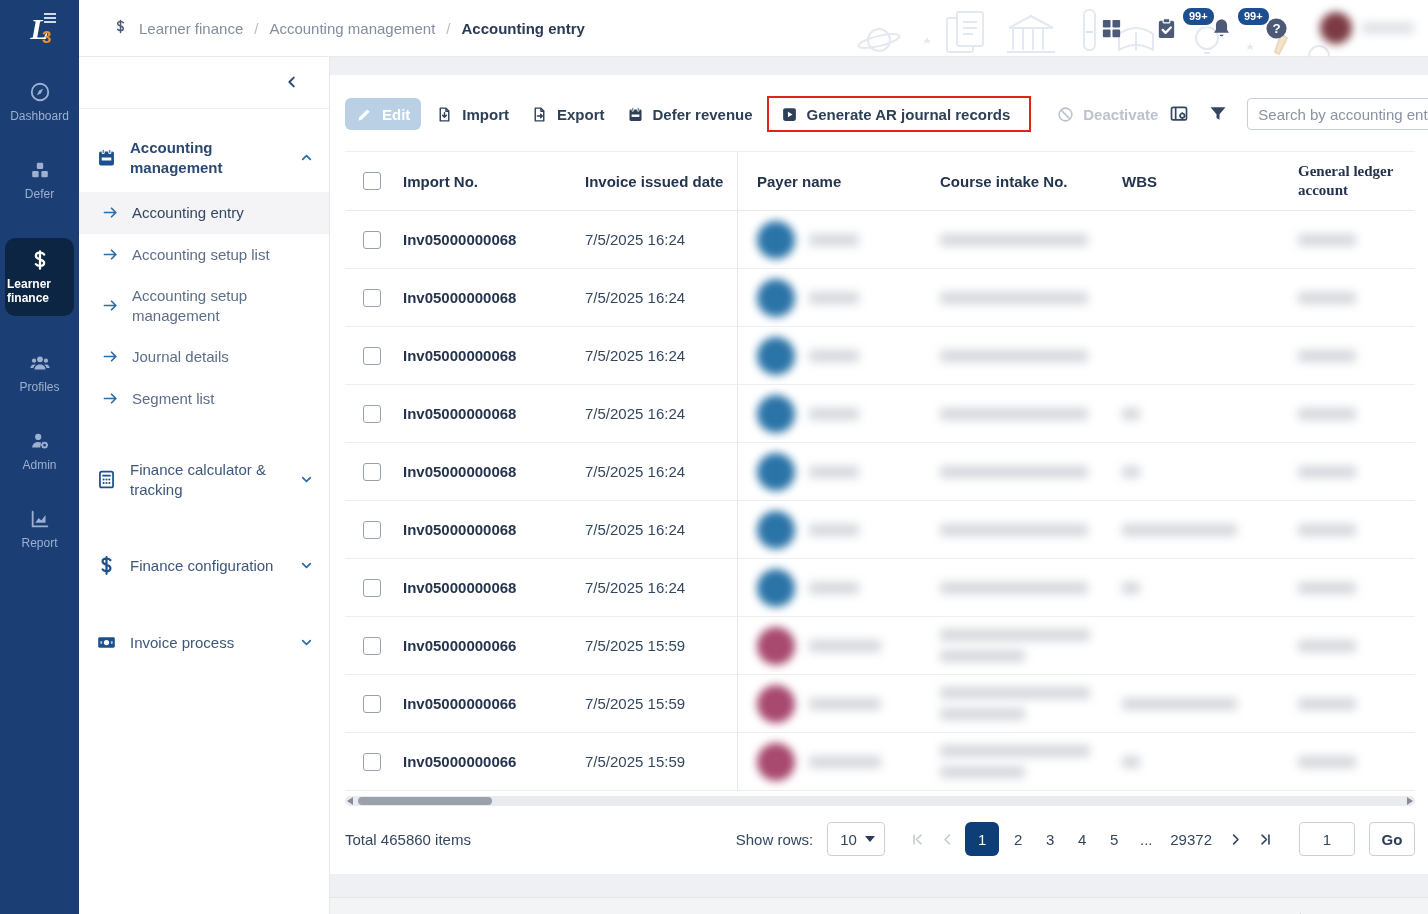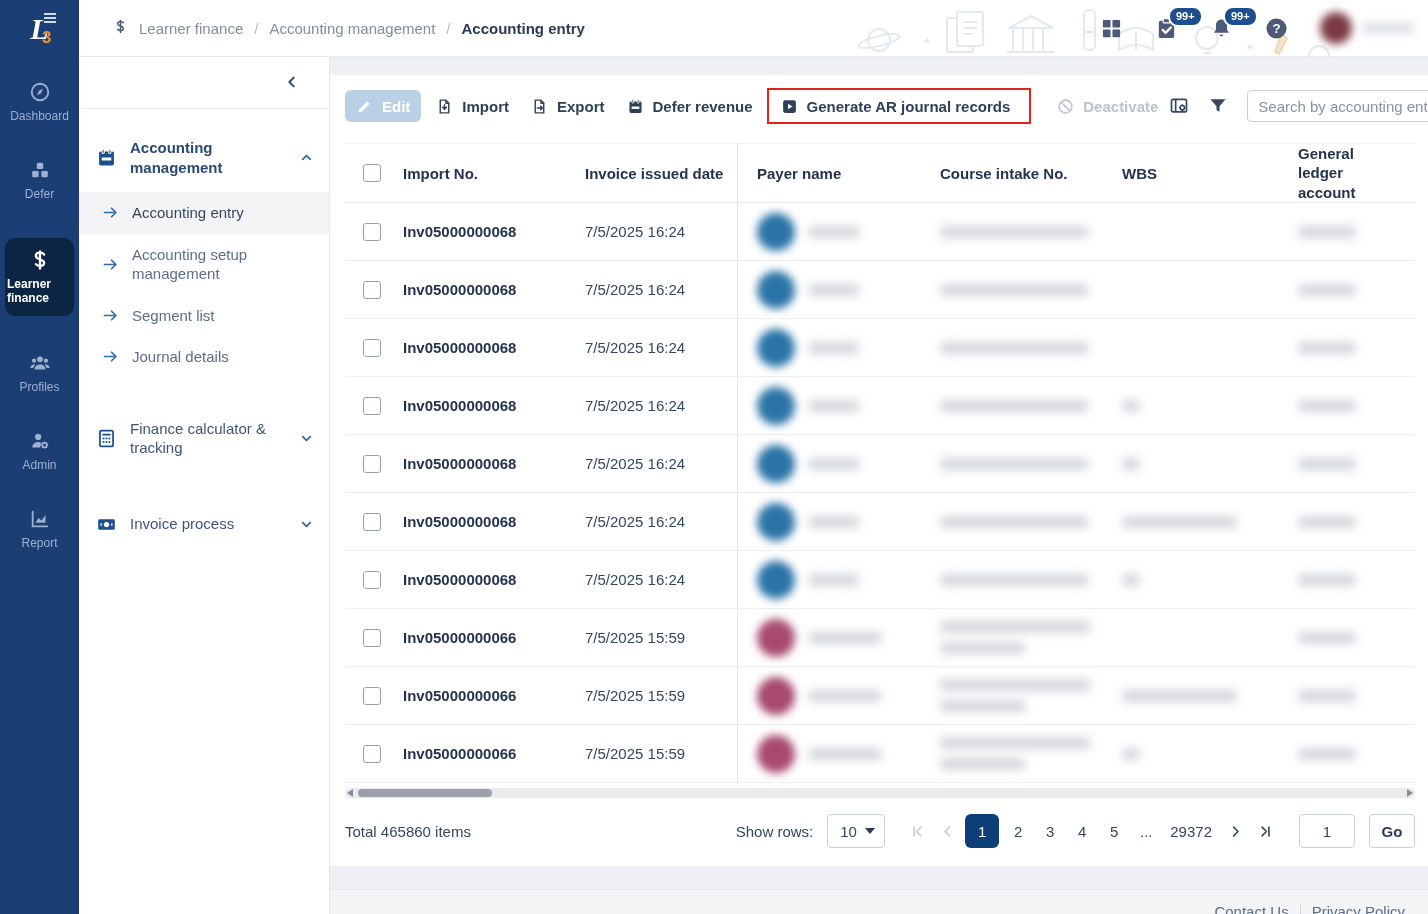--- a/index.html
+++ b/index.html
@@ -31,21 +31,21 @@
   .topbar { height:57px; flex-shrink:0; background:#fff; border-bottom:1px solid #e8eaee; display:flex; align-items:center; padding:0 14px 0 34px; position:relative; }
   .doodles { position:absolute; inset:0; overflow:hidden; pointer-events:none; }
   .breadcrumb { display:flex; align-items:center; gap:11px; font-size:15px; color:#848d9d; position:relative; z-index:2; }
   .breadcrumb svg { width:15px; height:15px; color:#4c5a77; }
   .crumb { cursor:pointer; }
   .crumb-sep { color:#b6bcc7; }
   .crumb.active { color:#2b3a55; font-weight:700; cursor:default; }
   .topbar-actions { margin-left:auto; display:flex; align-items:center; gap:32px; position:relative; z-index:2; }
   .action { position:relative; color:#4c5a77; cursor:pointer; display:flex; }
   .action svg { width:23px; height:23px; }
-  .badge { position:absolute; top:-11px; left:13px; background:#1d4e90; color:#fff; font-size:11px; font-weight:700; line-height:1; padding:3px 6px; border-radius:10px; border:2px solid #fff; }
+  .badge { position:absolute; top:-11px; left:26px; background:#1d4e90; color:#fff; font-size:11px; font-weight:700; line-height:1; padding:3px 6px; border-radius:10px; border:2px solid #fff; }
   .user-chip { display:flex; align-items:center; cursor:pointer; }
   .avatar-blur { width:32px; height:32px; border-radius:50%; background:#7c3b44; filter:blur(4px); }
   .name-blur { width:52px; height:12px; border-radius:3px; background:#e0e3e8; filter:blur(4px); margin-left:10px; }
 
   
   .content { flex:1; display:flex; min-height:0; }
 
   
   .submenu { width:251px; flex-shrink:0; background:#fff; border-right:1px solid #e5e7eb; display:flex; flex-direction:column; }
   .submenu-top { height:52px; position:relative; border-bottom:1px solid #eceef1; flex-shrink:0; }
@@ -58,21 +58,21 @@
   .group-label { line-height:1.3; }
   .group .chev { margin-left:auto; color:#2d6da3; display:flex; }
   .group .chev svg { width:13px; height:13px; }
   .subitem { display:flex; align-items:center; gap:13px; padding:11px 16px 11px 23px; font-size:15px; color:#5d6e88; cursor:pointer; }
   .subitem svg { width:17px; height:17px; color:#2d6da3; flex-shrink:0; }
   .subitem.active { background:#f4f4f6; color:#35475f; }
   .subitem-label { line-height:1.3; }
 
   
   .main { flex:1; min-width:0; background:#eef0f3; display:flex; flex-direction:column; }
-  .panel { background:#fff; margin-top:18px; padding:4px 13px 18px 15px; }
+  .panel { background:#fff; margin-top:18px; padding:12px 13px 18px 15px; }
 
   
   .toolbar { display:flex; align-items:center; height:36px; margin-top:9px; }
   .tb-btn { display:inline-flex; align-items:center; gap:9px; height:32px; padding:0 11px; border:none; background:none; cursor:pointer; font-family:inherit; font-size:15px; font-weight:700; color:#2e4057; white-space:nowrap; }
   .tb-btn svg { width:17px; height:17px; flex-shrink:0; }
   .tb-btn.filled { background:#b9d0e5; color:#fff; border-radius:6px; margin-right:4px; }
   .tb-btn.disabled { color:#bcc3cd; cursor:default; }
   .red-box { border:2px solid #e0241c; display:inline-flex; align-items:center; padding:0 8px 0 1px; height:36px; margin:0 3px; }
   .tb-divider { width:1px; height:22px; background:#d8dce2; margin:0 6px; }
   .toolbar-right { margin-left:auto; display:flex; align-items:center; gap:19px; }
@@ -316,54 +316,75 @@
                 </svg>
               </span>
               <span class="subitem-label">Accounting entry</span>
             </div>
             <div class="subitem">
               <span style="display: flex;">
                 <svg viewBox="0 0 24 24" fill="none" stroke="currentColor" stroke-width="2.4" stroke-linecap="round" stroke-linejoin="round">
                   <path d="M3.5 12h16M13.5 6l6 6-6 6"></path>
                 </svg>
               </span>
-              <span class="subitem-label">Accounting setup management</span>
+              <span class="subitem-label">Accounting setup list</span>
             </div>
             <div class="subitem">
               <span style="display: flex;">
                 <svg viewBox="0 0 24 24" fill="none" stroke="currentColor" stroke-width="2.4" stroke-linecap="round" stroke-linejoin="round">
                   <path d="M3.5 12h16M13.5 6l6 6-6 6"></path>
                 </svg>
               </span>
-              <span class="subitem-label">Segment list</span>
+              <span class="subitem-label">Accounting setup management</span>
             </div>
             <div class="subitem">
               <span style="display: flex;">
                 <svg viewBox="0 0 24 24" fill="none" stroke="currentColor" stroke-width="2.4" stroke-linecap="round" stroke-linejoin="round">
                   <path d="M3.5 12h16M13.5 6l6 6-6 6"></path>
                 </svg>
               </span>
               <span class="subitem-label">Journal details</span>
+            </div>
+            <div class="subitem">
+              <span style="display: flex;">
+                <svg viewBox="0 0 24 24" fill="none" stroke="currentColor" stroke-width="2.4" stroke-linecap="round" stroke-linejoin="round">
+                  <path d="M3.5 12h16M13.5 6l6 6-6 6"></path>
+                </svg>
+              </span>
+              <span class="subitem-label">Segment list</span>
             </div>
             <div class="group collapsed">
               <span class="gicon" style="display: flex; color: rgb(28, 79, 142); width: 21px; height: 21px; flex-shrink: 0;">
                 <svg viewBox="0 0 24 24" fill="none" stroke="currentColor" stroke-width="2" class="gicon">
                   <rect x="4.5" y="3" width="15" height="18" rx="2"></rect>
                   <path d="M8 7.5h8" stroke-linecap="round"></path>
                   <g fill="currentColor" stroke="none">
                     <circle cx="8.7" cy="12" r="1.2"></circle>
                     <circle cx="12" cy="12" r="1.2"></circle>
                     <circle cx="15.3" cy="12" r="1.2"></circle>
                     <circle cx="8.7" cy="16" r="1.2"></circle>
                     <circle cx="12" cy="16" r="1.2"></circle>
                     <circle cx="15.3" cy="16" r="1.2"></circle>
                   </g>
                 </svg>
               </span>
               <span class="group-label">Finance calculator &amp; tracking</span>
+              <span class="chev">
+                <svg viewBox="0 0 24 24" fill="none" stroke="currentColor" stroke-width="3.2" stroke-linecap="round" stroke-linejoin="round">
+                  <path d="M5 8.5l7 7 7-7"></path>
+                </svg>
+              </span>
+            </div>
+            <div class="group collapsed">
+              <span class="gicon" style="display: flex; color: rgb(28, 79, 142); width: 21px; height: 21px; flex-shrink: 0;">
+                <svg viewBox="0 0 24 24" fill="none" stroke="currentColor" stroke-width="2.5" stroke-linecap="round" class="gicon">
+                  <path d="M12 2.5v19M16.5 6c-1-1.3-2.6-2-4.5-2-2.5 0-4.5 1.4-4.5 3.5 0 4.5 9 2.8 9 7.5 0 2.1-2 3.5-4.5 3.5-1.9 0-3.5-.7-4.5-2"></path>
+                </svg>
+              </span>
+              <span class="group-label">Finance configuration</span>
               <span class="chev">
                 <svg viewBox="0 0 24 24" fill="none" stroke="currentColor" stroke-width="3.2" stroke-linecap="round" stroke-linejoin="round">
                   <path d="M5 8.5l7 7 7-7"></path>
                 </svg>
               </span>
             </div>
             <div class="group collapsed">
               <span class="gicon" style="display: flex; color: rgb(28, 79, 142); width: 21px; height: 21px; flex-shrink: 0;">
                 <svg viewBox="0 0 24 24" fill="currentColor" class="gicon">
                   <rect x="2.5" y="6" width="19" height="12" rx="1.6"></rect>
@@ -473,21 +494,21 @@
                   <input class="cb" type="checkbox" style="">
                 </div>
                 <div class="c-inv"><span>Import No.</span></div>
                 <div class="c-date"><span>Invoice issued date</span></div>
                 <div class="c-payer">
                   <span>Payer name</span>
                 </div>
                 <div class="c-intake"><span>Course intake No.</span></div>
                 <div class="c-wbs"><span>WBS</span></div>
                 <div class="c-gl">
-                  <span style="display: block; width: 104px;">General ledger account</span>
+                  <span style="display: block; width: 104px; font-family: Liberation Serif, serif;">General ledger account</span>
                 </div>
               </div>
             <div id="tbody">
                 <div class="trow">
                   <div class="c-check">
                     <input class="cb" type="checkbox" style="">
                   </div>
                   <div class="c-inv"><span class="inv">Inv05000000068</span></div>
                   <div class="c-date"><span>7/5/2025 16:24</span></div>
                   <div class="c-payer">

